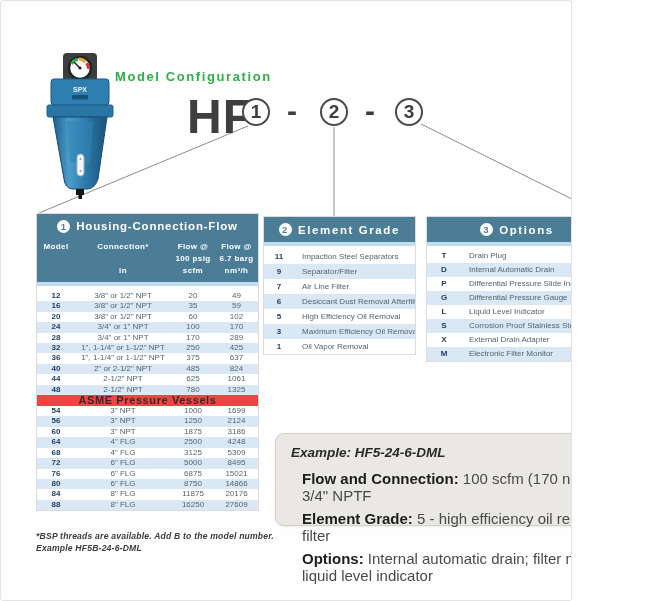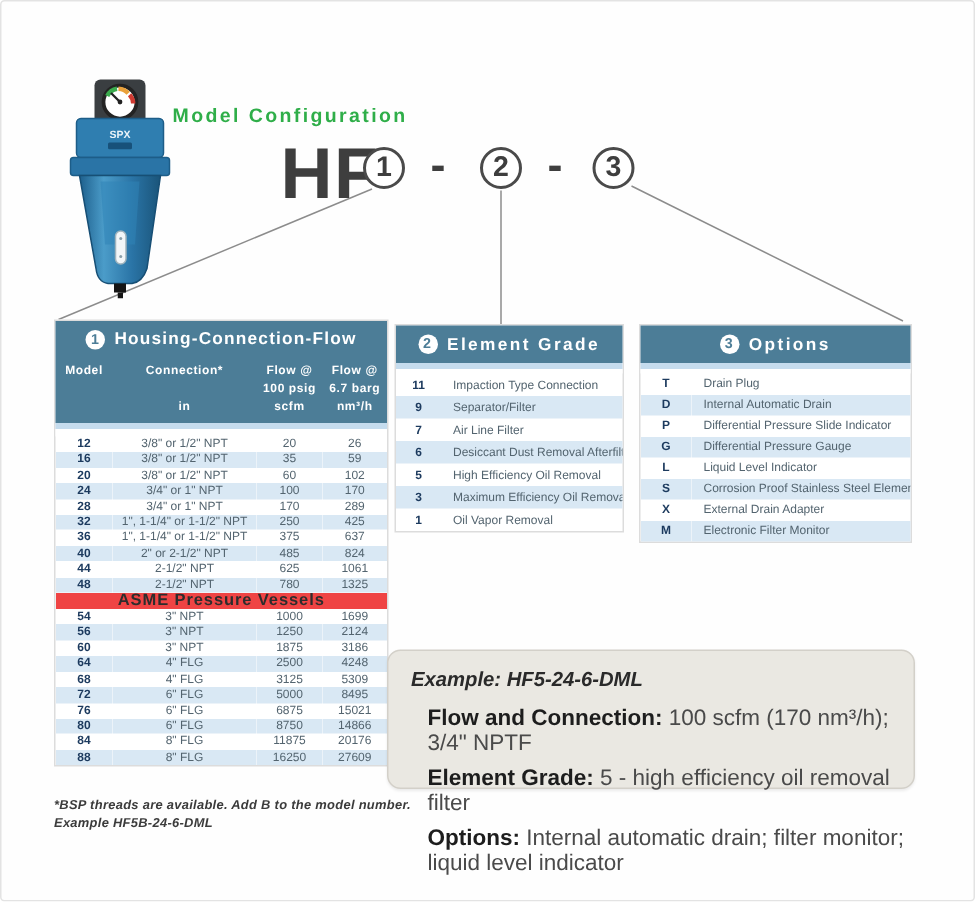--- a/index.html
+++ b/index.html
@@ -1,17 +1,17 @@
 <!DOCTYPE html>
 <html style="--teal: #4c7d97; --green: #2fae49; --stripe: #d9e8f4; --stripe-strong: #c5dcee; --navy: #1c3a5e; --celltext: #53646f;"><head>
 <meta charset="utf-8">
 <style>
   html,body{margin:0;padding:0;background:#fff;}
   .page{
-    position:relative;width:650px;height:601px;background:#fefefe;
+    position:relative;width:572px;height:601px;background:#fefefe;
     border:1px solid #e3e3e3;border-radius:3px;box-sizing:border-box;
     font-family:"Liberation Sans","DejaVu Sans",sans-serif;overflow:hidden;
   }
   .connectors{position:absolute;left:0;top:0;width:650px;height:601px;pointer-events:none;}
 
   
   .product{position:absolute;left:36px;top:50px;width:86px;height:148px;}
 
   
   .green-title{
@@ -71,21 +71,21 @@
   .t2 table.data td:last-child,.t3 table.data td:last-child{text-align:left;padding-left:8px;}
 
   
   .footnote{
     position:absolute;left:35px;top:529px;font-size:8.6px;font-style:italic;font-weight:600;
     color:#3b3b3b;line-height:12px;letter-spacing:.2px;
   }
 
   
   .example{
-    position:absolute;left:257px;top:432px;width:352px;height:93px;background:#eae8e2;
+    position:absolute;left:274px;top:432px;width:352px;height:93px;background:#eae8e2;
     border:1px solid #d3d0c9;border-radius:9px;box-shadow:0 1px 2px rgba(0,0,0,.08);box-sizing:border-box;
   }
   .ex-title{margin:11px 0 0 15px;font-size:13.5px;font-style:italic;font-weight:bold;color:#2a2a2a;}
   .ex-line{margin:6px 0 0 26px;font-size:15px;color:#4a4a4a;}
   .ex-line:nth-of-type(2){margin-top:10px;}
   .ex-line b{color:#1d1d1d;}
 </style>
 </head>
 <body>
 
@@ -190,21 +190,21 @@
           <col style="width:38px">
           <col style="width:96px">
           <col style="width:44px">
           <col style="width:43px">
         </colgroup>
       <tbody class="striped">
           <tr>
             <td>12</td>
             <td>3/8" or 1/2" NPT</td>
             <td>20</td>
-            <td>26</td>
+            <td>49</td>
           </tr>
           <tr>
             <td>16</td>
             <td>3/8" or 1/2" NPT</td>
             <td>35</td>
             <td>59</td>
           </tr>
           <tr>
             <td>20</td>
             <td>3/8" or 1/2" NPT</td>
@@ -332,21 +332,21 @@
     <div class="strip-blue"></div>
     <div class="strip-white"></div>
     <table class="data">
       <colgroup>
           <col style="width:30px">
           <col>
         </colgroup>
       <tbody class="striped">
           <tr>
             <td>11</td>
-            <td>Impaction Type Connection</td>
+            <td>Impaction Steel Separators</td>
           </tr>
           <tr>
             <td>9</td>
             <td>Separator/Filter</td>
           </tr>
           <tr>
             <td>7</td>
             <td>Air Line Filter</td>
           </tr>
           <tr>

